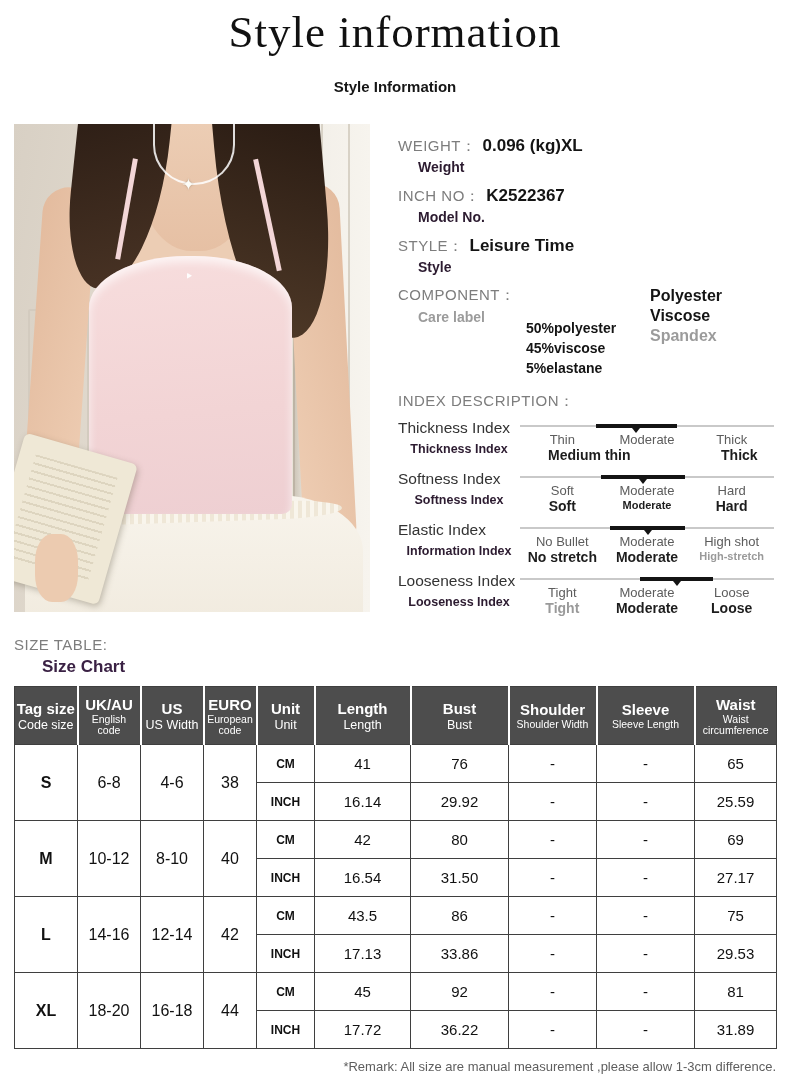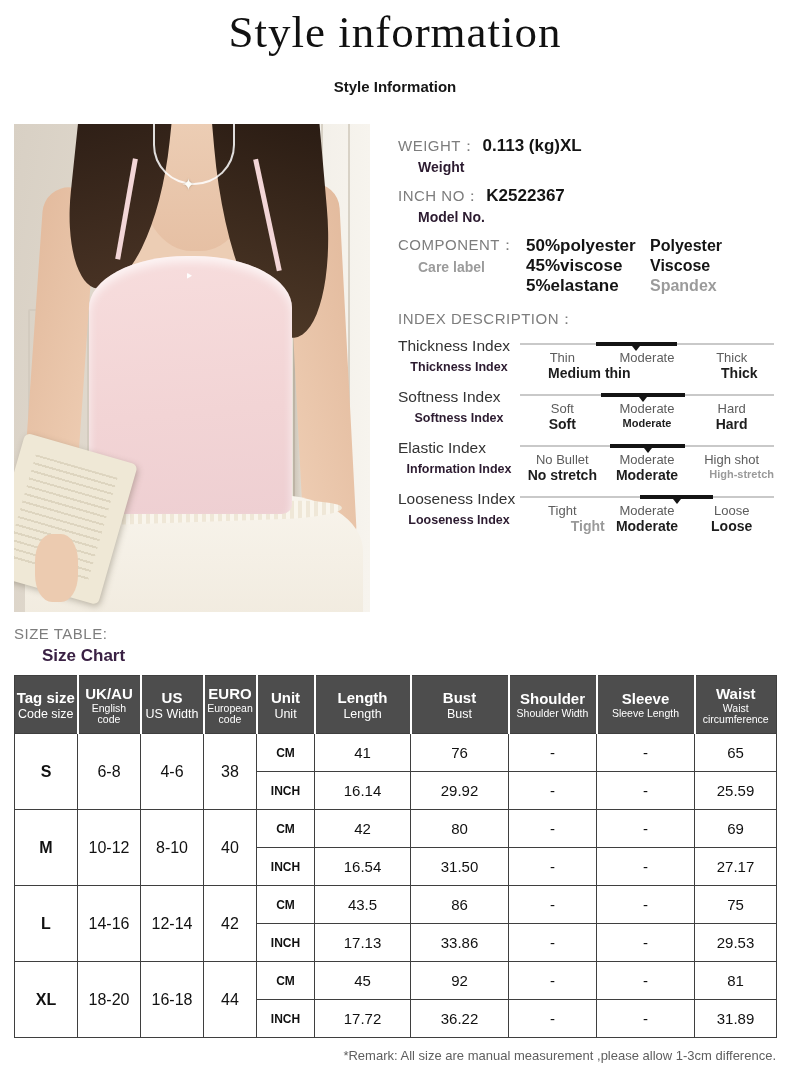--- a/index.html
+++ b/index.html
@@ -63,21 +63,21 @@
   
   .right{flex:1;padding-top:12px;min-width:0;}
   .spec-row{margin-bottom:11px;}
   .spec-line1{font-size:17px;line-height:19px;}
   .spec-lbl{color:#7d7d7d;font-size:15px;letter-spacing:.5px;}
   .spec-val{font-weight:bold;color:#141414;margin-left:6px;}
   .spec-sub{font-weight:bold;font-size:14px;color:#2c1b30;padding-left:20px;margin-top:4px;line-height:16px;}
   .spec-sub.gray{color:#9b9b9b;}
   .spec-flex{display:flex;align-items:flex-start;}
   .spec-flex .colblock{width:128px;flex:0 0 128px;}
-  .spec-values{flex:0 0 112px;font-weight:bold;font-size:17px;line-height:20px;color:#141414;}
+  .spec-values{flex:0 0 112px;font-weight:bold;font-size:14px;line-height:20px;color:#141414;margin-top:32px;}
   .spec-names{font-weight:bold;font-size:16px;line-height:20px;color:#141414;padding-left:12px;}
   .spec-names .gray{color:#9b9b9b;}
 
   
   .idx-heading-en{color:#7d7d7d;font-size:15px;letter-spacing:.5px;margin-top:14px;}
   .idx-heading-sub{font-weight:bold;font-size:15px;color:#181818;padding-left:28px;margin-top:3px;}
   .idx-rows{margin-top:8px;}
   .idx-row{display:flex;margin-bottom:7px;}
   .idx-left{flex:0 0 122px;width:122px;}
   .idx-name{font-size:15.5px;color:#333;line-height:18px;}
@@ -85,21 +85,21 @@
   .idx-scale{flex:1;position:relative;padding-top:6px;padding-right:2px;min-width:0;}
   .idx-track{position:relative;height:2px;background:#c9c9c9;}
   .idx-seg{position:absolute;top:-1px;height:4px;background:#141414;}
   .idx-marker{position:absolute;top:3px;width:0;height:0;border-left:4px solid transparent;
     border-right:4px solid transparent;border-top:5px solid #141414;transform:translateX(-50%);}
   .idx-top,.idx-bottom{display:grid;grid-template-columns:1fr 1fr 1fr;}
   .idx-top{margin-top:5px;font-size:13px;color:#5c5c5c;}
   .idx-bottom{margin-top:1px;font-size:14px;font-weight:bold;color:#1d1d1d;}
   .idx-bottom.span2{grid-template-columns:2fr 1fr;gap:46px;}
   .idx-cell{text-align:center;line-height:15px;}
-  .idx-cell.gray{color:#9a9a9a;text-align:right;}
+  .idx-cell.gray{color:#9a9a9a;}
   .idx-cell.small{font-size:11px;line-height:12px;}
 
   
   .size-heading-en{color:#7d7d7d;font-size:15px;letter-spacing:.5px;padding-left:14px;margin-top:13px;}
   .size-heading-sub{font-weight:bold;font-size:17px;color:#3a2144;padding-left:42px;margin-top:4px;}
   table.size{border-collapse:collapse;table-layout:fixed;margin:9px 14px 0;width:762px;border:1px solid #3f3f3f;}
   table.size th{background:#4d4d4d;color:#fff;border-left:2px solid #fff;padding:6px 1px;height:45px;vertical-align:middle;}
   table.size th:first-child{border-left:none;}
   table.size th .h-top{font-size:15px;font-weight:bold;line-height:17px;}
   table.size th .h-bot{font-weight:normal;margin-top:1px;}
@@ -144,26 +144,30 @@
       <div class="ph-bow"></div>
       <div class="ph-book">
         <div class="ph-book-lines"></div>
       </div>
       <div class="ph-hand"></div>
     </div>
 
     <div class="right">
       <div id="specs">
           <div class="spec-row">
-            <div class="spec-line1"><span class="spec-lbl">WEIGHT：</span><span class="spec-val">0.113 (kg)XL</span></div>
+            <div class="spec-line1"><span class="spec-lbl">WEIGHT：</span><span class="spec-val">0.096 (kg)XL</span></div>
             <div class="spec-sub">Weight</div>
           </div>
           <div class="spec-row">
             <div class="spec-line1"><span class="spec-lbl">INCH NO：</span><span class="spec-val">K2522367</span></div>
             <div class="spec-sub">Model No.</div>
+          </div>
+          <div class="spec-row">
+            <div class="spec-line1"><span class="spec-lbl">STYLE：</span><span class="spec-val">Leisure Time</span></div>
+            <div class="spec-sub">Style</div>
           </div>
           <div class="spec-row spec-flex">
             <div class="colblock">
               <div class="spec-lbl">COMPONENT：</div>
               <div class="spec-sub gray">Care label</div>
             </div>
             <div class="spec-values">
               <div>50%polyester</div>
               <div>45%viscose</div>
               <div>5%elastane</div>

